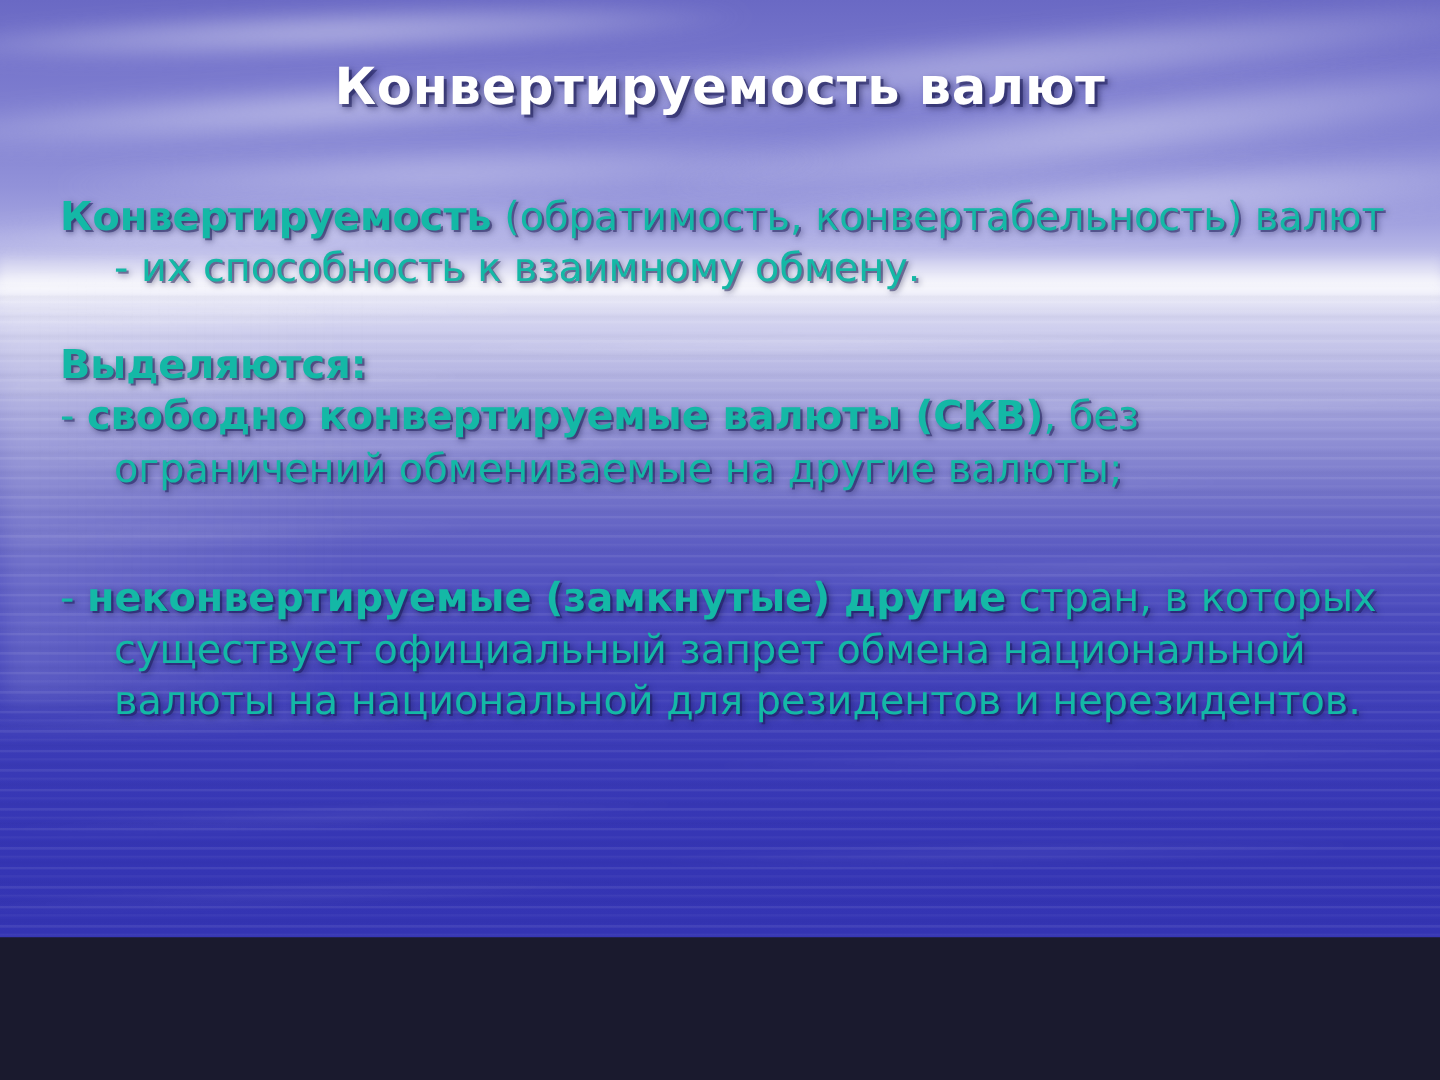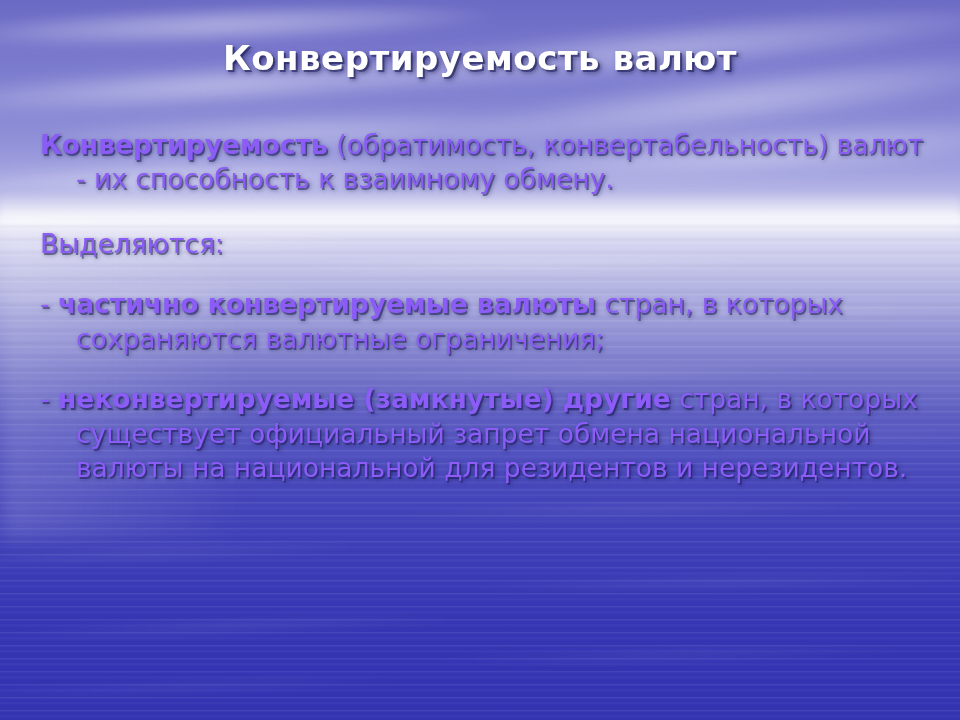--- a/index.html
+++ b/index.html
@@ -4,21 +4,21 @@
 <style>
   html, body {
     margin: 0;
     padding: 0;
     background: #1a1a2e;
   }
 
   #slide {
     position: relative;
     width: 960px;
-    height: 720px;
+    height: 625px;
     overflow: hidden;
     font-family: "DejaVu Sans", "Liberation Sans", sans-serif;
     -webkit-font-smoothing: antialiased;
   }
 
   
   .bg-base {
     position: absolute;
     inset: 0;
     background:
@@ -201,37 +201,37 @@
   }
 
   .body-block {
     position: absolute;
     left: 40px;
     right: 36px;
     top: 128px;
   }
 
   .para {
-    color: #8b5cf6;
+    color: #14b8a6;
     font-size: 26.5px;
     line-height: 1.30;
     margin: 0 0 0 0;
     padding-left: 36px;
     text-indent: -36px;
     text-shadow:
       1.5px 1.5px 0 rgba(25,25,85,0.5),
       2px 2px 4px rgba(18,18,65,0.5);
   }
 
   .para b { font-weight: bold; }
   .spacer-md { height: 26px; }
   .spacer-lg { height: 30px; }
 
   .p-intro   { margin-bottom: 0; }
-  .p-lead    { padding-left: 0; text-indent: 0; }
+  .p-lead    { padding-left: 0; text-indent: 0; font-weight: bold; }
 </style>
 </head>
 <body>
 
 <div id="slide">
 
   <div class="bg-base"></div>
 
   <div class="cloud cl1"></div>
   <div class="cloud cl2"></div>
@@ -266,24 +266,24 @@
     <div class="slide-title">Конвертируемость валют</div>
 
     <div class="body-block">
 
       <p class="para p-intro"><b>Конвертируемость</b><span> (обратимость, конвертабельность) валют - их способность к взаимному обмену.</span></p>
 
       <div class="spacer-lg"></div>
 
       <p class="para p-lead">Выделяются:</p>
 
+      <p class="para"><span>- </span><b>свободно конвертируемые валюты (СКВ)</b><span>, без ограничений обмениваемые на другие валюты;</span></p>
 
       <div class="spacer-md"></div>
 
-      <p class="para"><span>- </span><b>частично конвертируемые  валюты</b><span> стран, в которых сохраняются валютные ограничения;</span></p>
 
       <div class="spacer-md"></div>
 
       <p class="para"><span>- </span><b>неконвертируемые (замкнутые) другие</b><span> стран, в которых существует официальный запрет обмена национальной валюты на национальной для резидентов и нерезидентов.</span></p>
 
     </div>
   </div>
 </div>
 
 </body></html>

